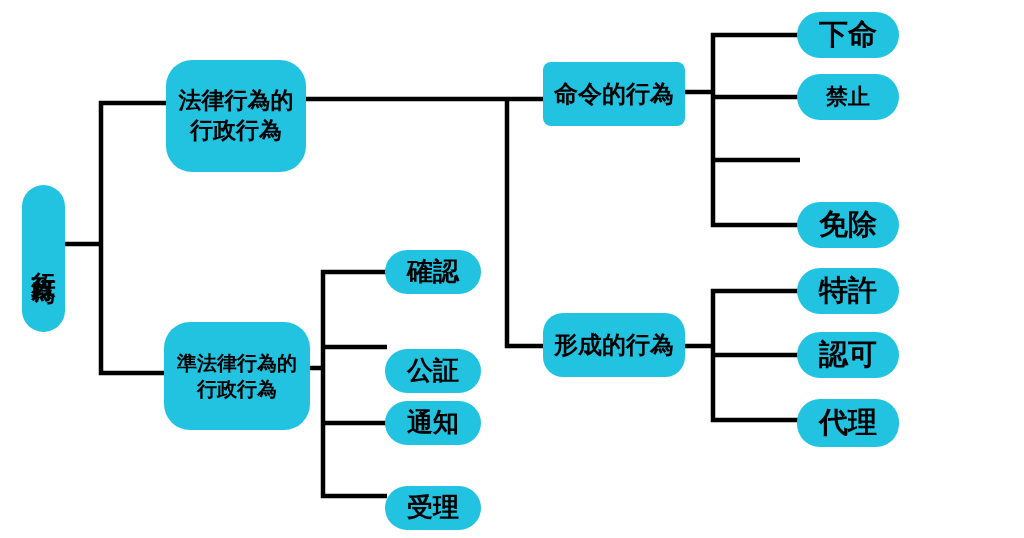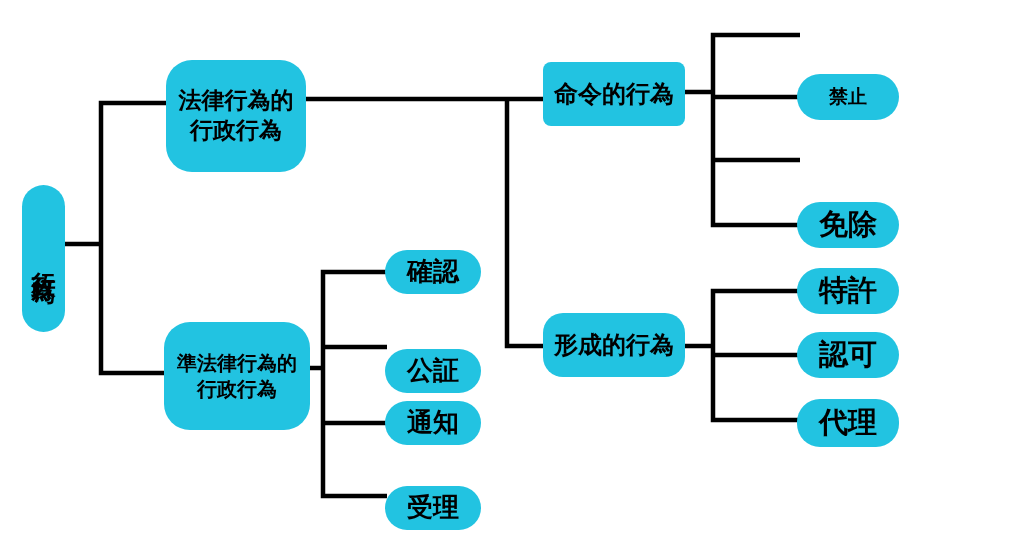--- a/index.html
+++ b/index.html
@@ -73,22 +73,23 @@
   <div class="node" style="left:166px; top:60px; width:140px; height:112px; border-radius:26px; font-size:23px;">法律行為的
 行政行為</div>
 
   <div class="node" style="left:164px; top:322px; width:146px; height:108px; border-radius:26px; font-size:20px;">準法律行為的
 行政行為</div>
 
   <div class="node" style="left:543px; top:62px; width:142px; height:64px; border-radius:8px; font-size:24px;">命令的行為</div>
 
   <div class="node" style="left:543px; top:313px; width:142px; height:64px; border-radius:20px; font-size:24px;">形成的行為</div>
 
+  <div class="node" style="left:797px; top:12px; width:102px; height:46px; border-radius:23px; font-size:29px;">下命</div>
 
-  <div class="node" style="left:797px; top:74px; width:102px; height:46px; border-radius:23px; font-size:19px;">禁止</div>
+  <div class="node" style="left:797px; top:74px; width:102px; height:46px; border-radius:23px; font-size:22px;">禁止</div>
 
 
   <div class="node" style="left:797px; top:202px; width:102px; height:46px; border-radius:23px; font-size:29px;">免除</div>
 
   <div class="node" style="left:797px; top:268px; width:102px; height:46px; border-radius:23px; font-size:29px;">特許</div>
 
   <div class="node" style="left:797px; top:332px; width:102px; height:46px; border-radius:23px; font-size:29px;">認可</div>
 
   <div class="node" style="left:797px; top:399px; width:102px; height:48px; border-radius:23px; font-size:29px;">代理</div>
 

